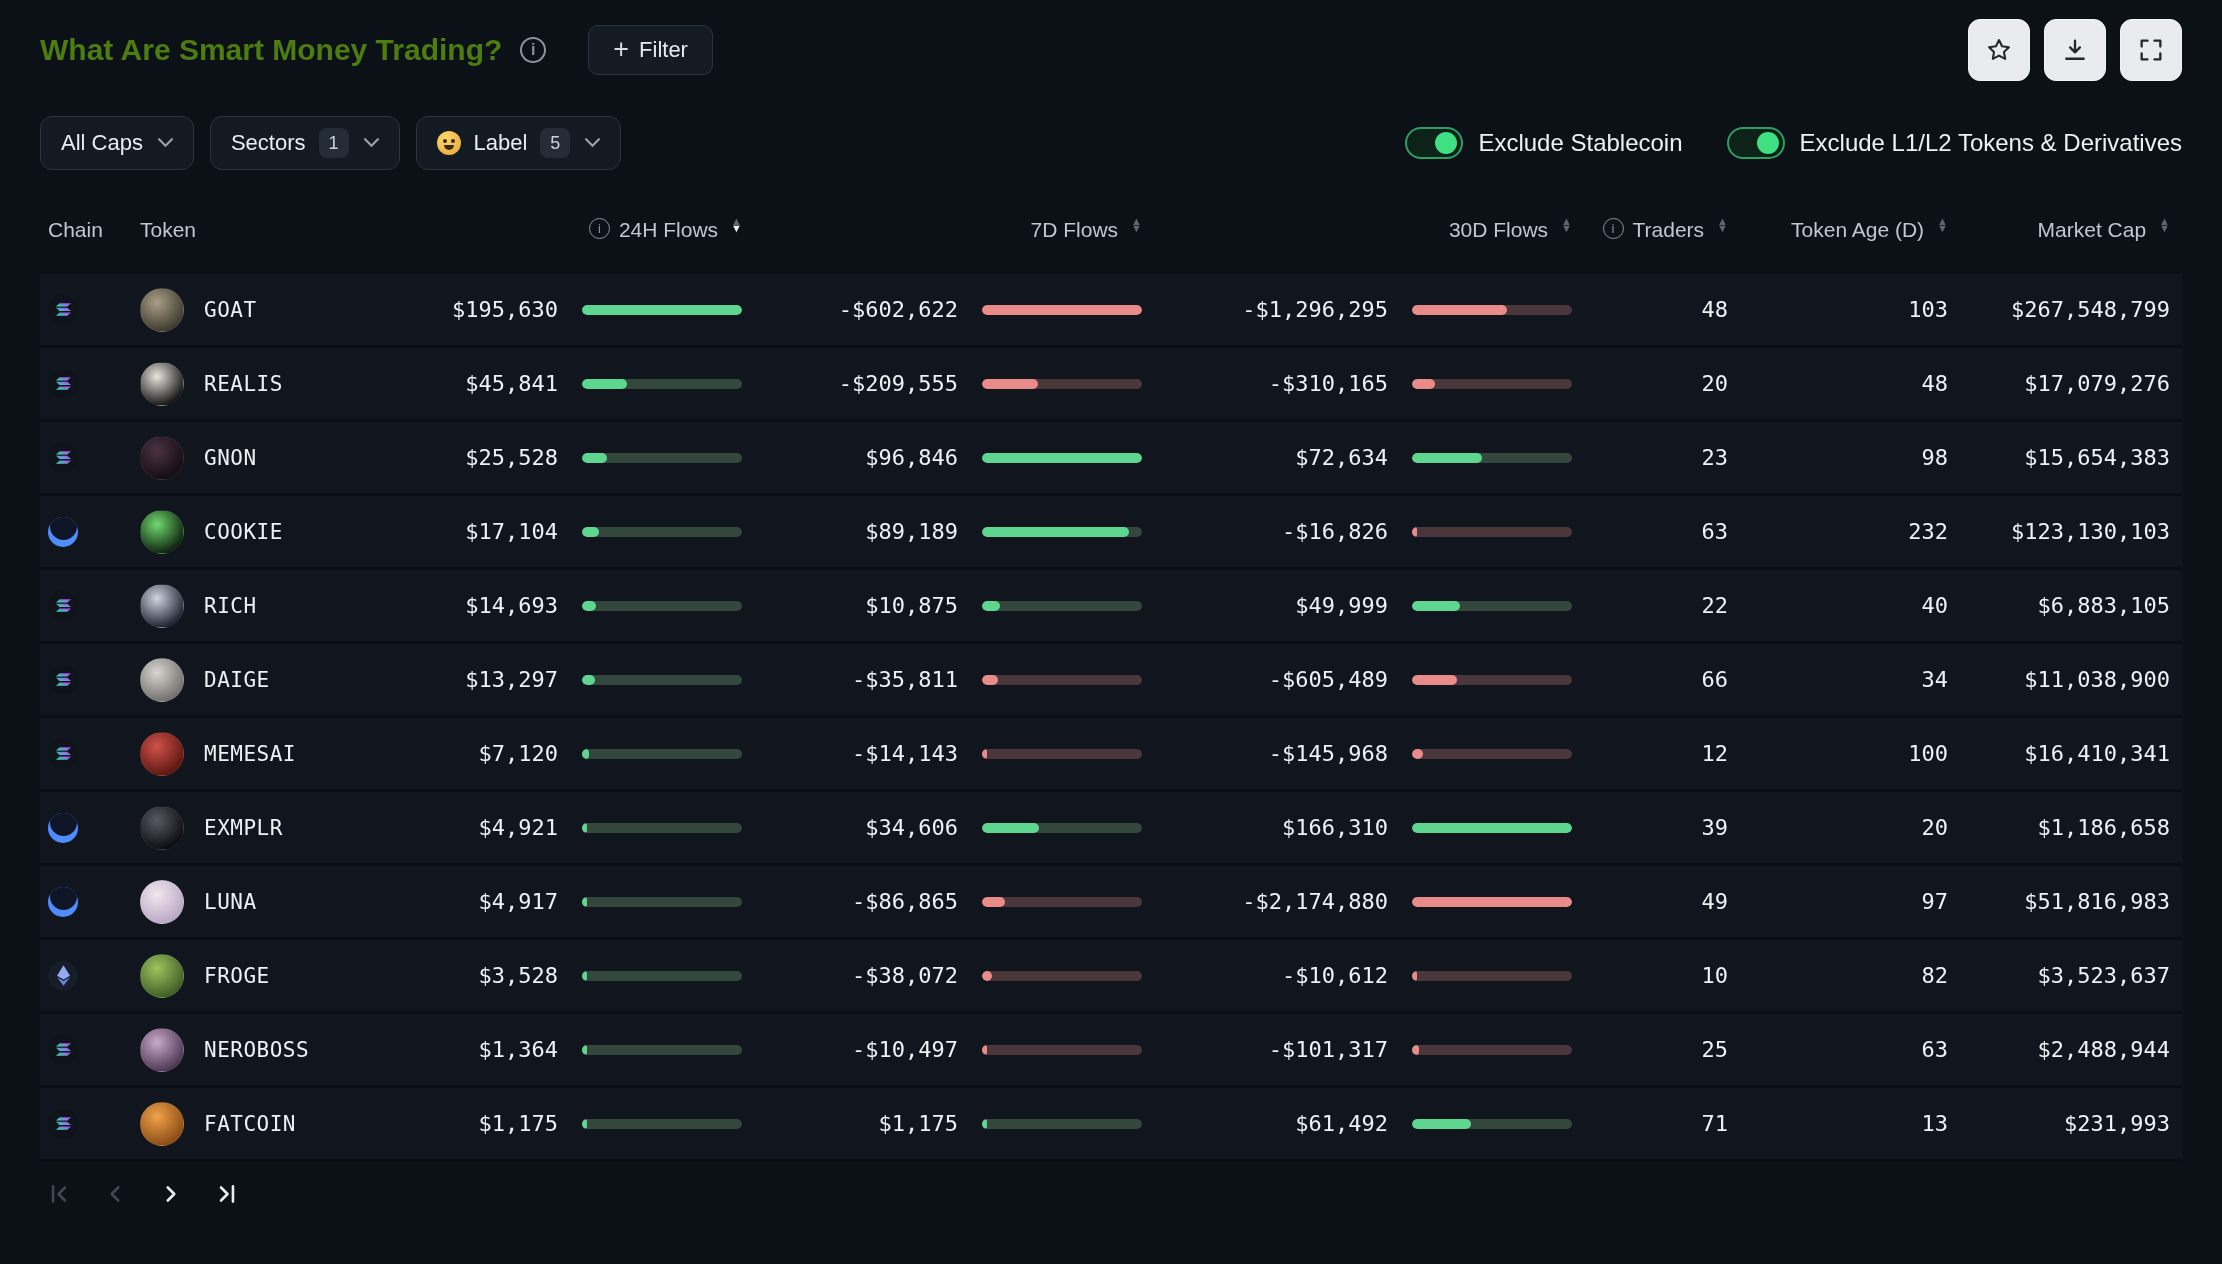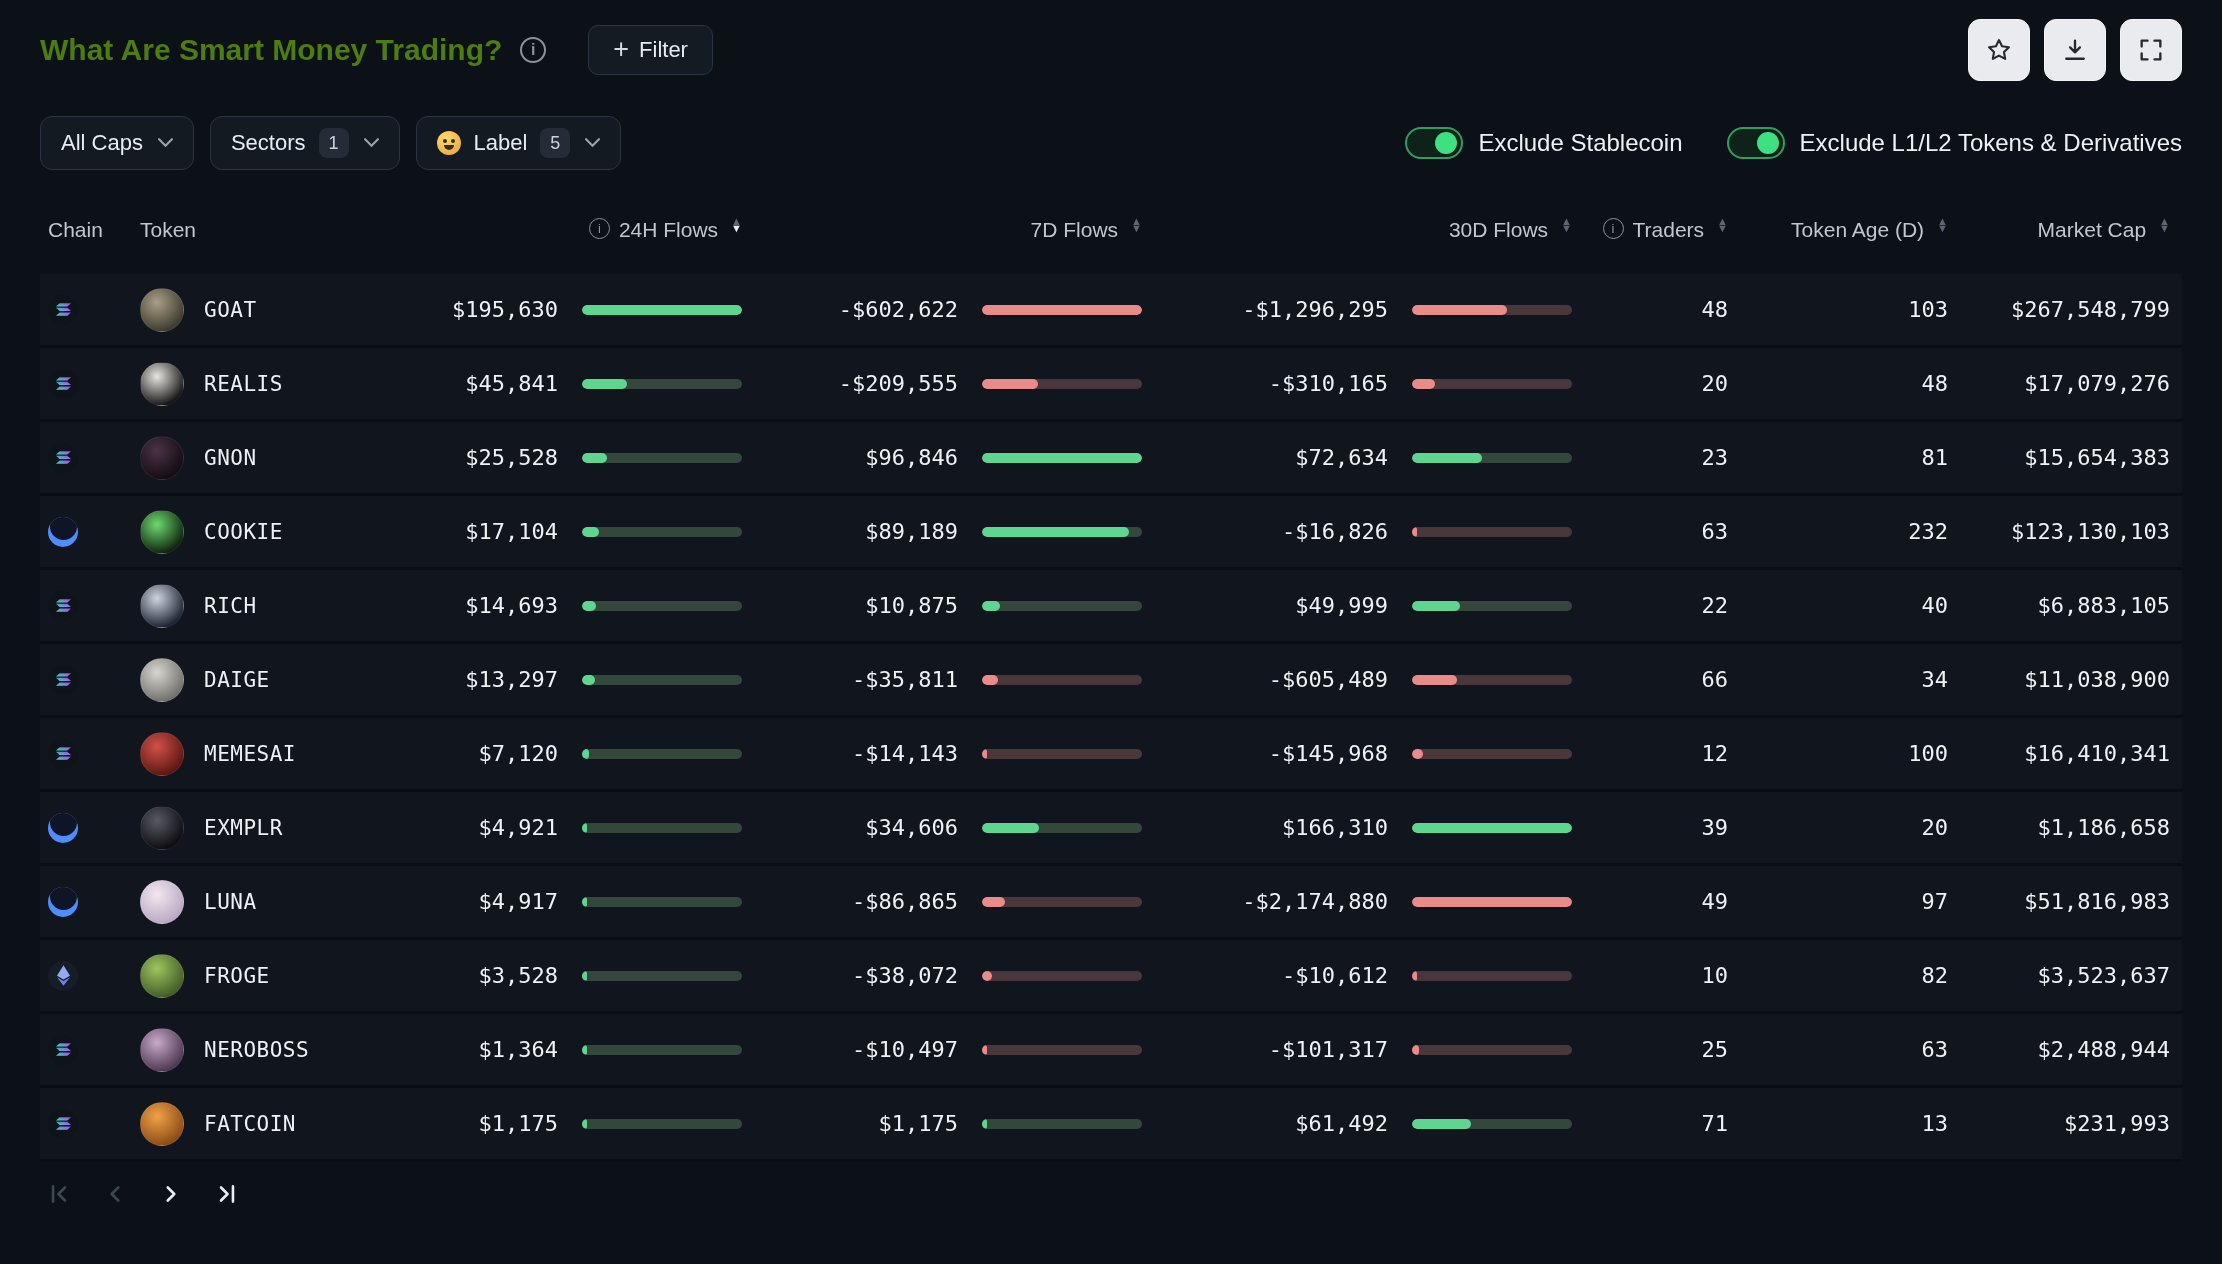--- a/index.html
+++ b/index.html
@@ -341,21 +341,21 @@
             <div class="fill" style="background: rgb(95, 214, 143); width: 100%;"></div>
           </div>
         </div>
     <div class="cell num">$72,634</div>
     <div class="barcell">
           <div class="bar" style="background: rgb(51, 71, 61);">
             <div class="fill" style="background: rgb(95, 214, 143); width: 43.6739%;"></div>
           </div>
         </div>
     <div class="cell num">23</div>
-    <div class="cell num">81</div>
+    <div class="cell num">98</div>
     <div class="cell num">$15,654,383</div>
   </div>
 
   <div class="trow">
     <div class="cell chain">
       <span class="chain-ic base"></span>
     </div>
     <div class="cell token">
       <span class="avatar" style="background: radial-gradient(circle at 38% 32%, rgb(111, 217, 111) 0%, rgb(11, 31, 12) 78%);"></span>
       <span class="tname">COOKIE</span>

